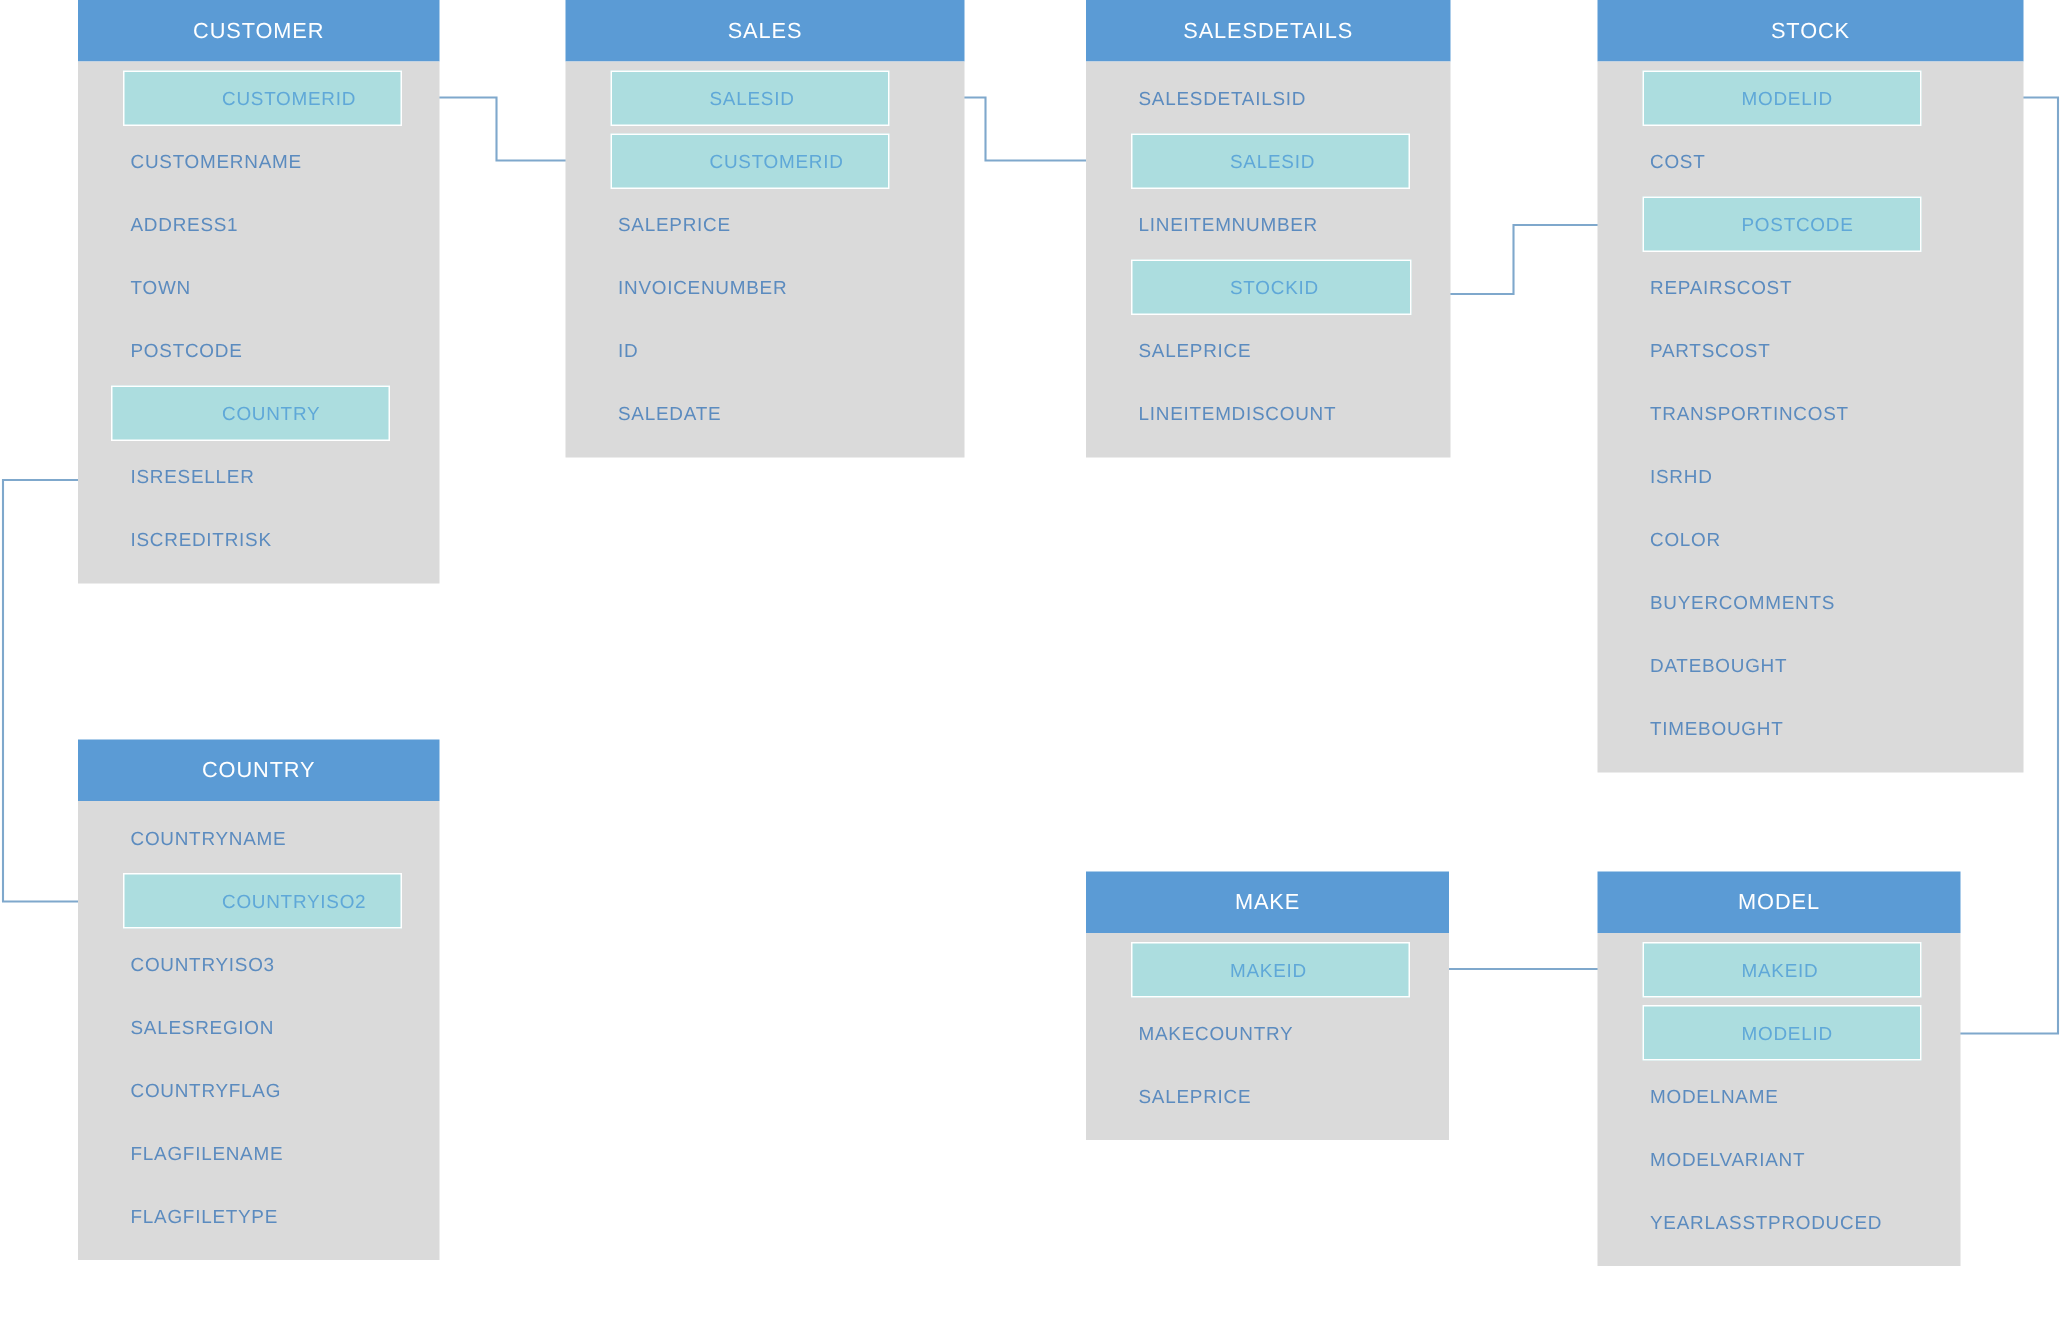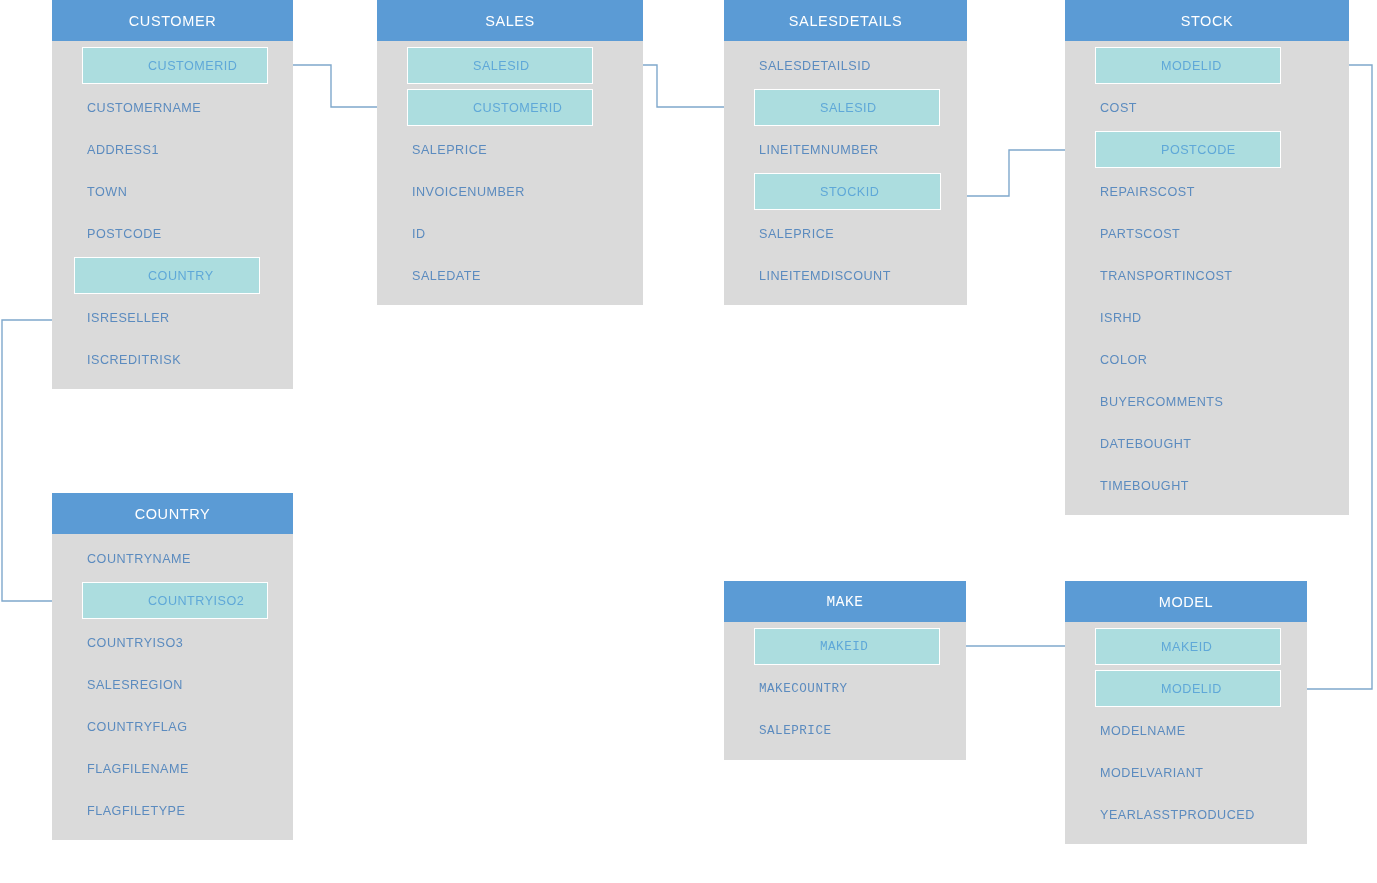--- a/index.html
+++ b/index.html
@@ -256,21 +256,21 @@
             <span class="field-label">COUNTRYFLAG</span>
           </div>
           <div class="field-row plain ">
             <span class="field-label">FLAGFILENAME</span>
           </div>
           <div class="field-row plain ">
             <span class="field-label">FLAGFILETYPE</span>
           </div>
         </div>
       </div>
-      <div class="entity" style="left: 724px; top: 581px; width: 242px; font-family: Liberation Mono, monospace;">
+      <div class="entity" style="left: 724px; top: 581px; width: 242px;">
         <div class="entity-header">MAKE</div>
         <div class="entity-body">
           <div class="field-row key ">
             <div class="key-box"></div>
             <span class="field-label">MAKEID</span>
           </div>
           <div class="field-row plain ">
             <span class="field-label">MAKECOUNTRY</span>
           </div>
           <div class="field-row plain ">

